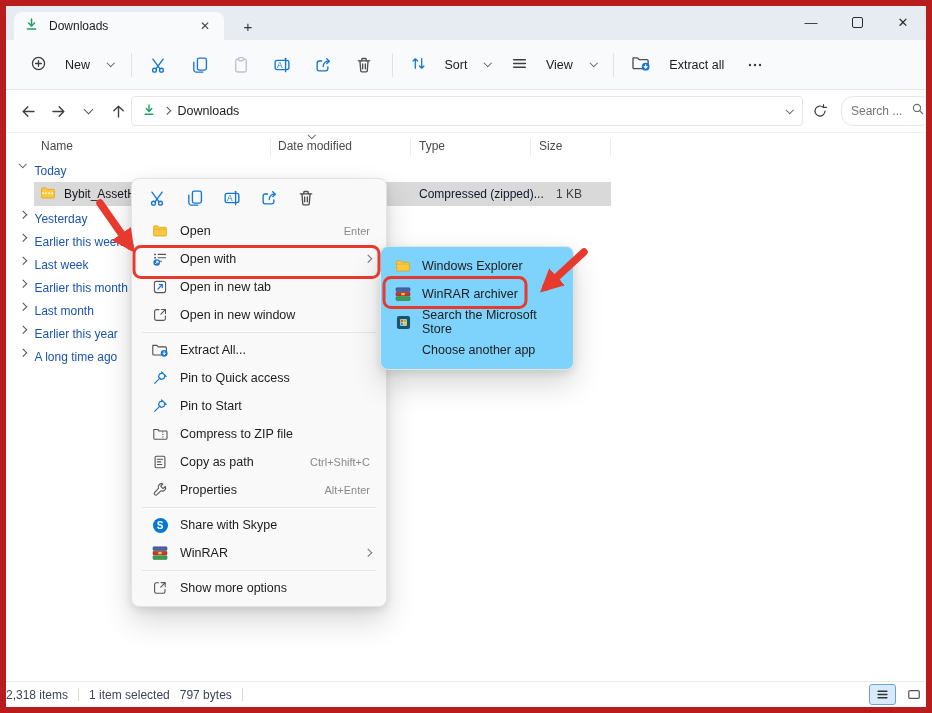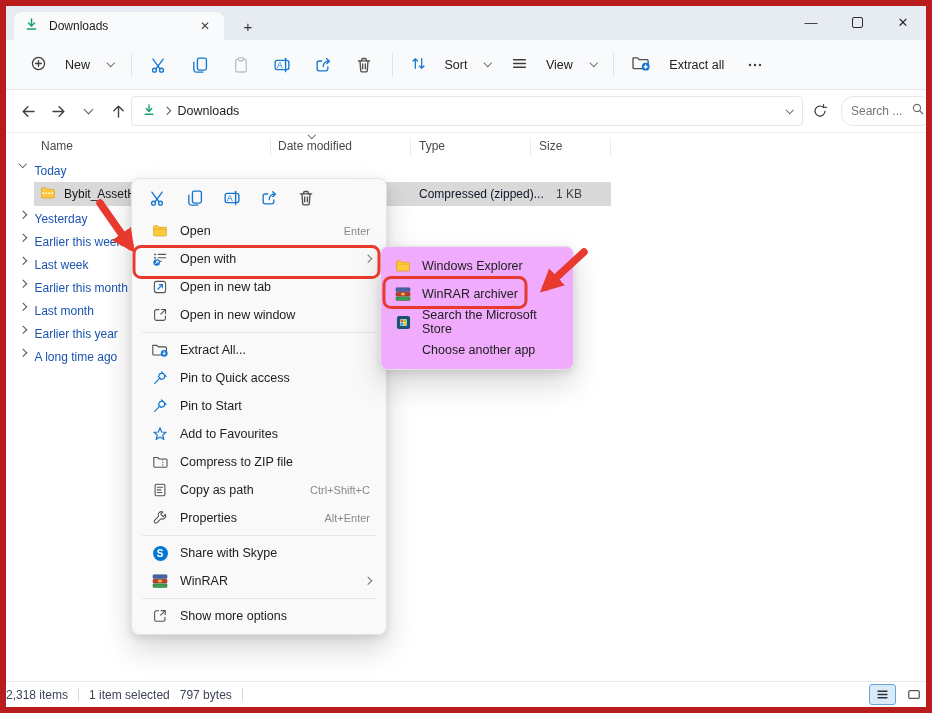--- a/index.html
+++ b/index.html
@@ -52,21 +52,21 @@
   .ctx{position:absolute;left:125px;top:172px;width:256px;background:#f9f9f9;border:1px solid #e3e3e3;border-radius:8px;
     box-shadow:0 14px 30px rgba(0,0,0,.16),0 3px 8px rgba(0,0,0,.10);padding-bottom:4px;z-index:5;box-sizing:border-box}
   .ctx-toolbar{height:38px;display:flex;align-items:center;padding:0 9px;gap:4px}
   .mtb{width:33px;height:30px;display:flex;align-items:center;justify-content:center;border-radius:5px}
   .mi{height:28px;display:flex;align-items:center;padding:0 12px 0 14px;gap:10px;font-size:12.5px;border-radius:4px;margin:0 4px}
   .mi .ic{width:20px;display:flex;justify-content:center;flex:none}
   .mi .lbl{flex:1;white-space:nowrap}
   .mi .sc{font-size:11px;color:#8a8a8a}
   .msep{height:1px;background:#e7e7e7;margin:3px 10px}
   
-  .submenu{position:absolute;left:374px;top:240px;width:194px;background:#f0abfc;border:1px solid #e3e3e3;border-radius:8px;
+  .submenu{position:absolute;left:374px;top:240px;width:194px;background:#7dd3fc;border:1px solid #e3e3e3;border-radius:8px;
     box-shadow:0 14px 30px rgba(0,0,0,.16),0 3px 8px rgba(0,0,0,.10);padding:5px 0;z-index:6;box-sizing:border-box}
   .smi{height:28px;display:flex;align-items:center;gap:10px;padding:0 13px;font-size:12.5px}
   .smi .ic{width:18px;display:flex;justify-content:center;flex:none}
   
   .statusbar{position:absolute;left:0;right:0;bottom:0;height:26px;border-top:1px solid #eaeaea;display:flex;
     align-items:center;padding:0 0;font-size:12px;color:#3d4458;gap:10px;background:#fff;box-sizing:border-box}
   .sdiv{width:1px;height:13px;background:#d8d8d8}
   .view-toggles{margin-left:auto;display:flex;gap:5px;align-items:center}
   .tg-details{width:25px;height:19px;border:1px solid #67a4d9;background:#d9ebfb;border-radius:3px;
     display:flex;align-items:center;justify-content:center}
@@ -452,28 +452,20 @@
       <span class="ic">
           <svg width="16" height="16" viewBox="0 0 16 16">
             <g fill="none" stroke="#1576d2" stroke-width="1.2" stroke-linecap="round" stroke-linejoin="round">
               <path d="M9.5 1.9 L14.1 6.5"></path>
               <path d="M12.8 5.2 L12.1 8.4 L9.2 9.5 L6.5 6.8 L7.6 3.9 L10.8 3.2"></path>
               <path d="M7.8 8.2 L2.7 13.3"></path>
             </g>
           </svg>
         </span>
       <span class="lbl">Pin to Start</span>
-    </div>
-    <div class="mi">
-      <span class="ic">
-          <svg width="16" height="16" viewBox="0 0 16 16">
-            <path d="M8 1.9 L9.7 6 L14.1 6.3 L10.7 9.1 L11.9 13.4 L8 11 L4.1 13.4 L5.3 9.1 L1.9 6.3 L6.3 6 Z" fill="none" stroke="#1576d2" stroke-width="1.2" stroke-linejoin="round"></path>
-          </svg>
-        </span>
-      <span class="lbl">Add to Favourites</span>
     </div>
     <div class="mi">
       <span class="ic">
           <svg width="16" height="16" viewBox="0 0 16 16">
             <g fill="none" stroke="#555" stroke-width="1.1" stroke-linejoin="round">
               <path d="M1.8 3.5 h4 l1.4 1.5 h6.9 a0.9 0.9 0 0 1 .9.9 v6.4 a0.9 0.9 0 0 1 -.9.9 H2.7 a0.9 0.9 0 0 1 -.9-.9 Z"></path>
               <path d="M10.8 5.4 v1.1 m0 1.4 v1.1 m0 1.4 v1.1" stroke-width="1.3"></path>
             </g>
           </svg>
         </span>

